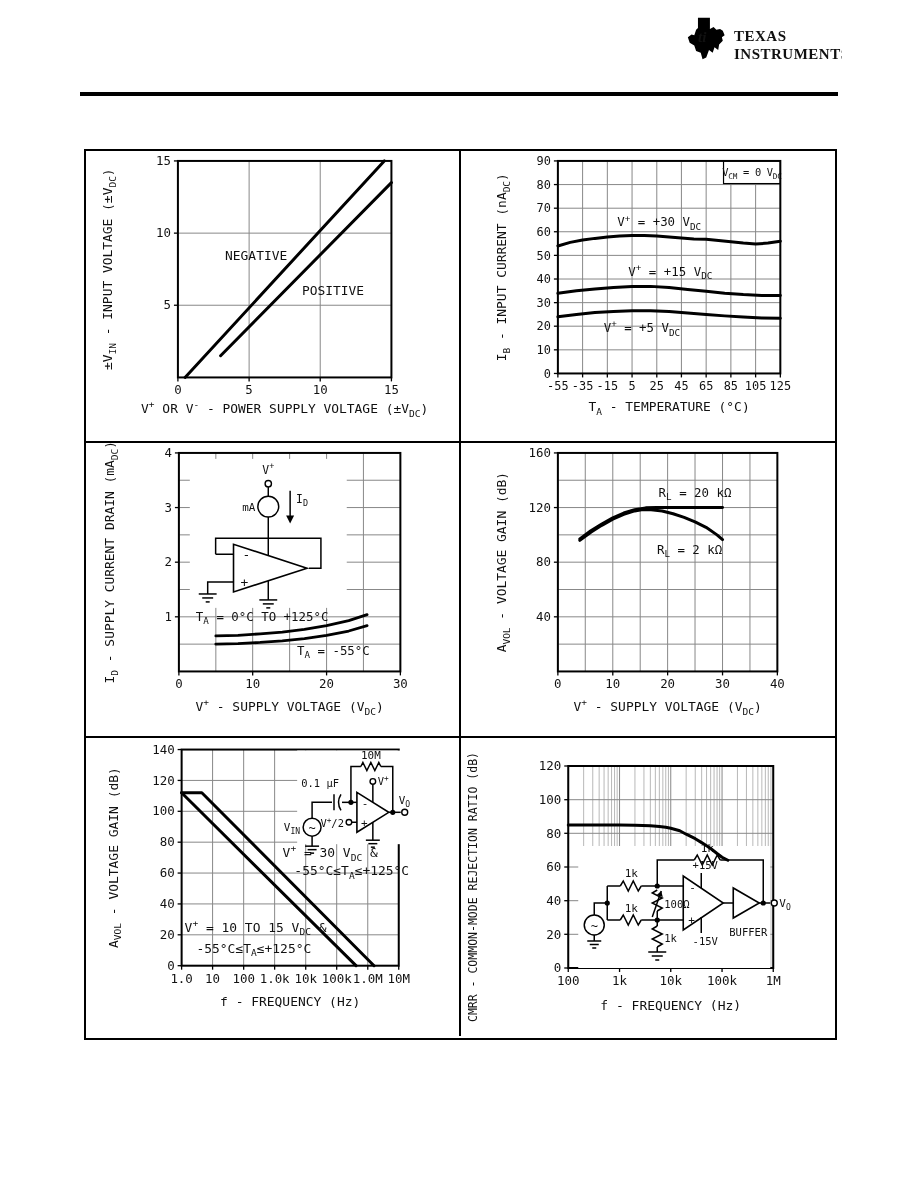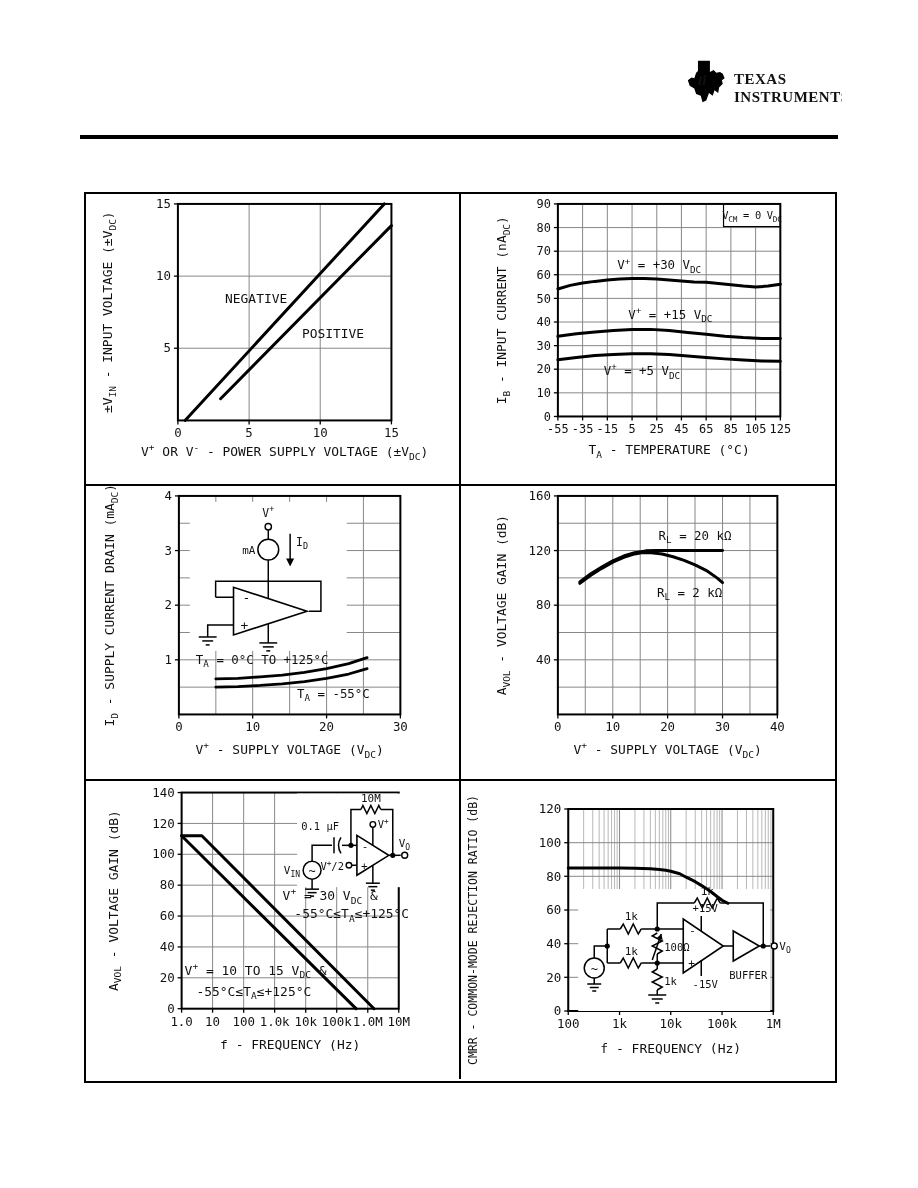--- a/index.html
+++ b/index.html
@@ -1,17 +1,17 @@
 <!DOCTYPE html>
 <html><head>
 <meta charset="utf-8">
 <style>
   html,body{margin:0;padding:0;background:#fff;}
   .page{position:relative;width:918px;height:1068px;background:#fff;overflow:hidden;
-        font-family:"DejaVu Sans Mono",monospace;color:#3b82f6;margin-top:43px;}
+        font-family:"DejaVu Sans Mono",monospace;color:#3b82f6;}
   .rule{position:absolute;background:#000;}
   .rule.top{left:80px;top:92px;width:758px;height:4px;}
   .rule.bottom{left:80px;top:1101px;width:758px;height:5px;}
   .logo{position:absolute;left:684px;top:14px;width:158px;height:58px;}
   .logo text{font-family:"Liberation Serif",serif;font-weight:bold;fill:#111;}
   .frame{position:absolute;left:84px;top:149px;width:753px;height:891px;
          border:2px solid #000;box-sizing:border-box;
          display:grid;grid-template-columns:1fr 1fr;grid-template-rows:292px 295px 298px;}
   .cell{position:relative;}
   .cell.br{border-right:2px solid #000;}

